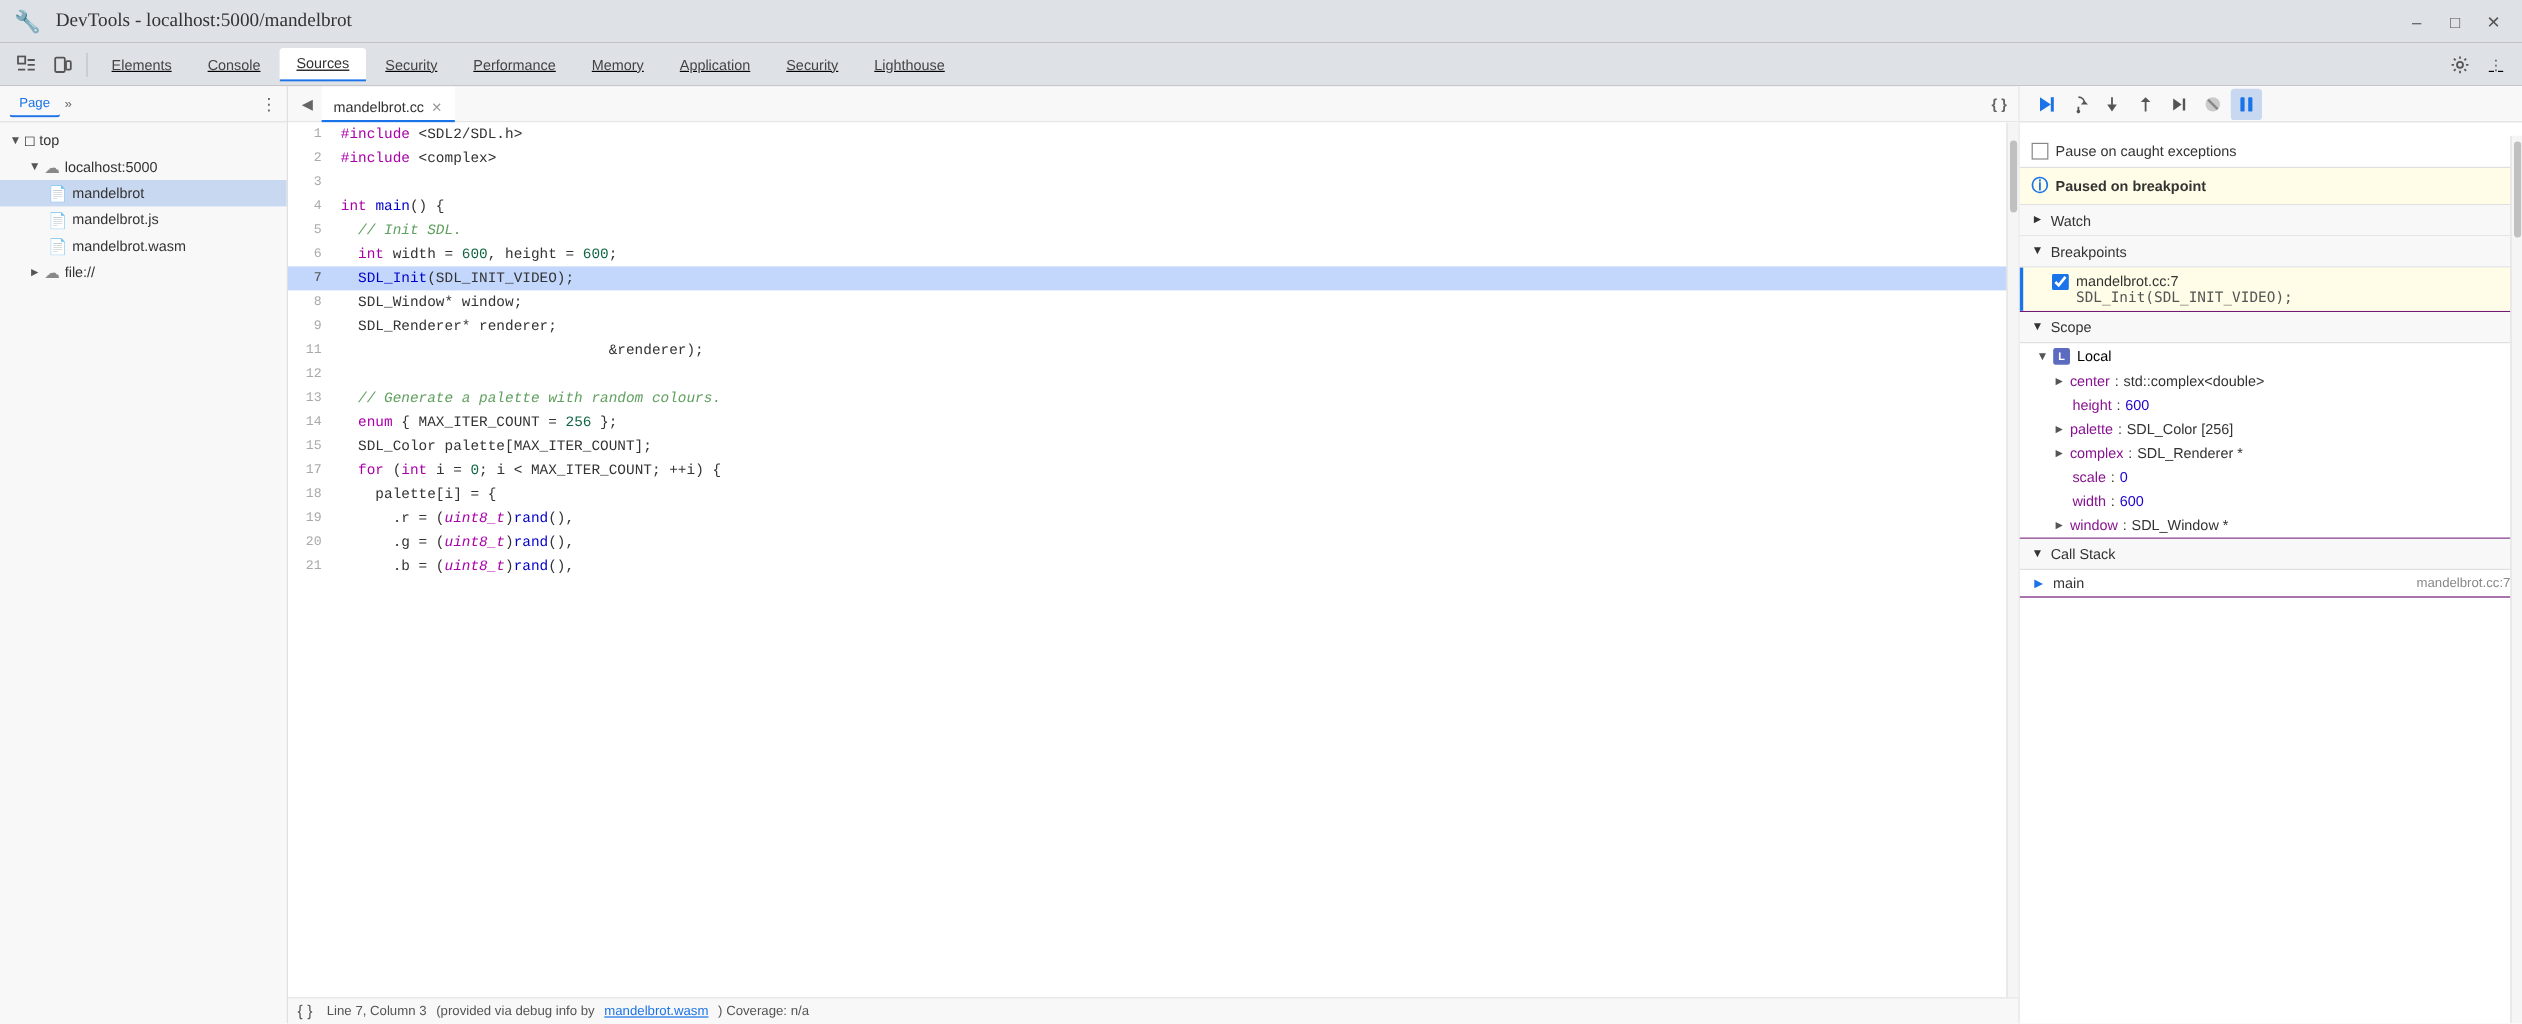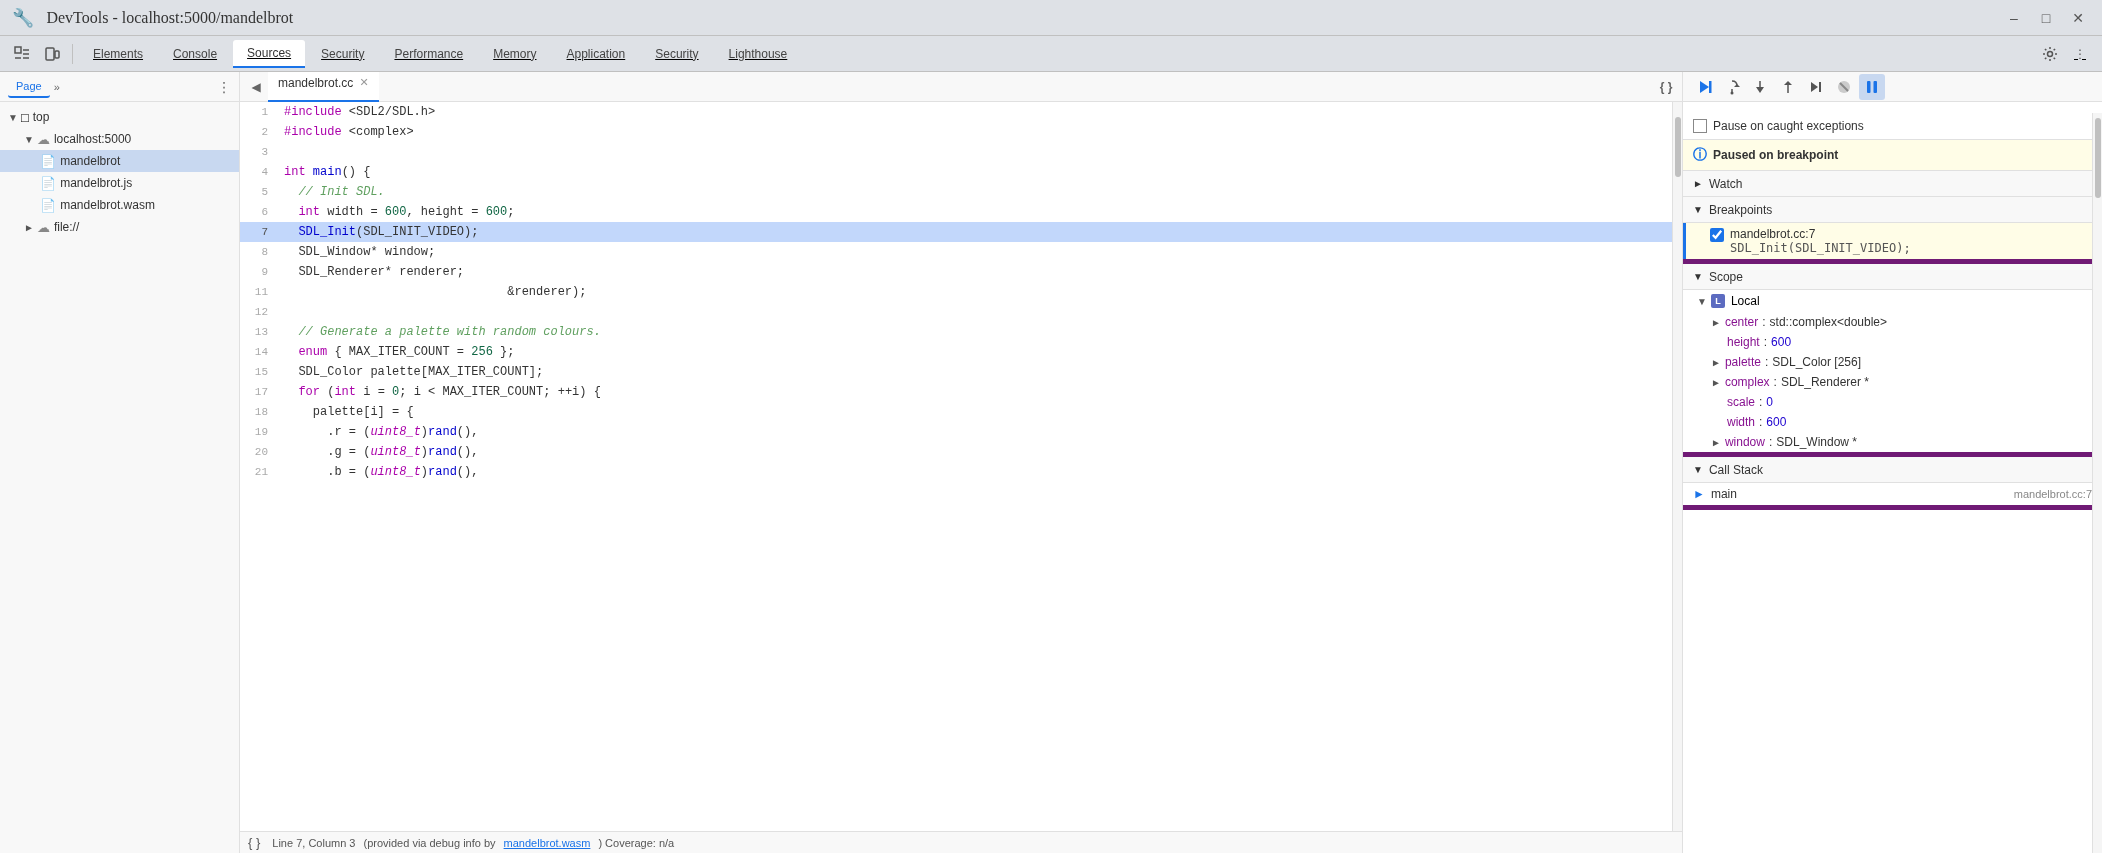--- a/index.html
+++ b/index.html
@@ -97,21 +97,21 @@
       height: 30px;
       display: flex;
       align-items: center;
       border-bottom: 1px solid #e0e0e0;
       background: #f8f8f8;
       padding: 0 4px;
     }
     .back-btn { width: 24px; height: 24px; display: flex; align-items: center; justify-content: center; cursor: pointer; color: #666; }
     .code-tab {
       display: flex;
-      align-items: flex-start;
+      align-items: flex-end;
       padding: 4px 10px;
       font-size: 12px;
       color: #444;
       cursor: pointer;
       border-bottom: 2px solid transparent;
       height: 30px;
     }
     .code-tab.active { color: #333; border-bottom: 2px solid #1a73e8; background: #fff; }
     .code-tab .close-x { margin-left: 6px; font-size: 11px; color: #999; cursor: pointer; }
     .code-tab-spacer { flex: 1; }
@@ -242,21 +242,21 @@
       padding: 4px 10px;
       cursor: pointer;
       font-size: 12px;
       font-weight: 500;
       color: #333;
       border-bottom: 1px solid #e0e0e0;
       background: #f8f8f8;
       height: 26px;
     }
     .accordion-header .arrow { margin-right: 6px; font-size: 10px; }
-    .accordion-body { border-bottom: 5px solid #701a75; }
+    .accordion-body { border-bottom: 1px solid #701a75; }
 
     
     .breakpoint-item {
       display: flex;
       align-items: flex-start;
       padding: 4px 10px 4px 24px;
       background: #fffde7;
       border-left: 3px solid #1a73e8;
     }
     .bp-checkbox { width: 14px; height: 14px; margin-right: 6px; margin-top: 1px; accent-color: #1a73e8; cursor: pointer; }

